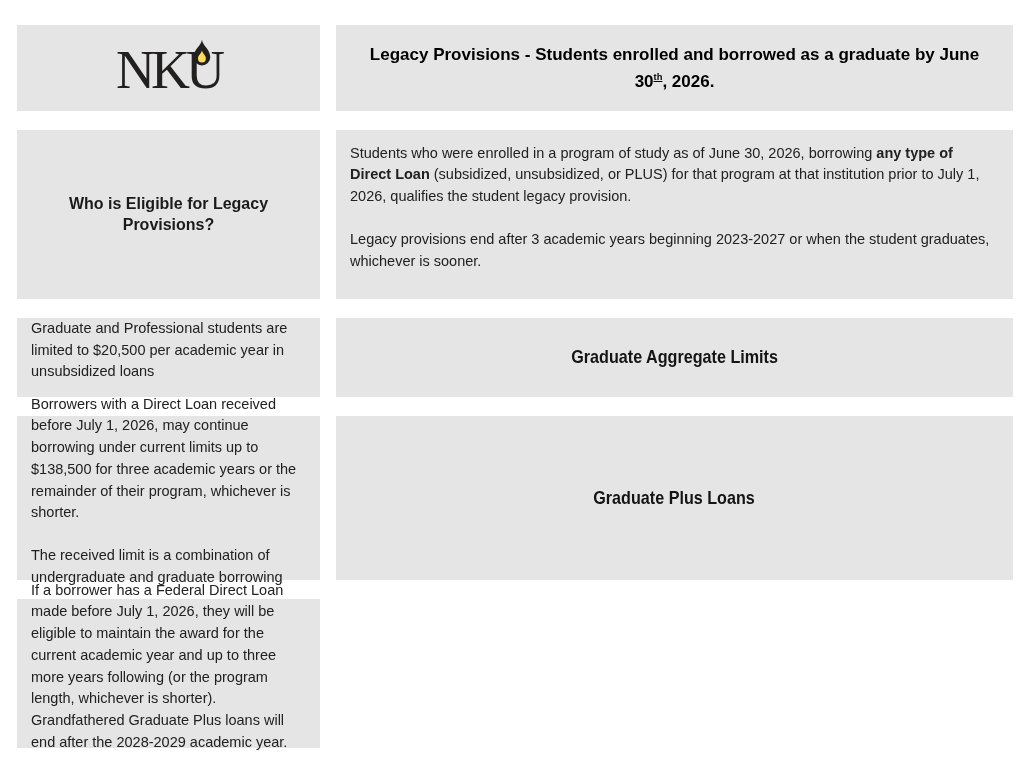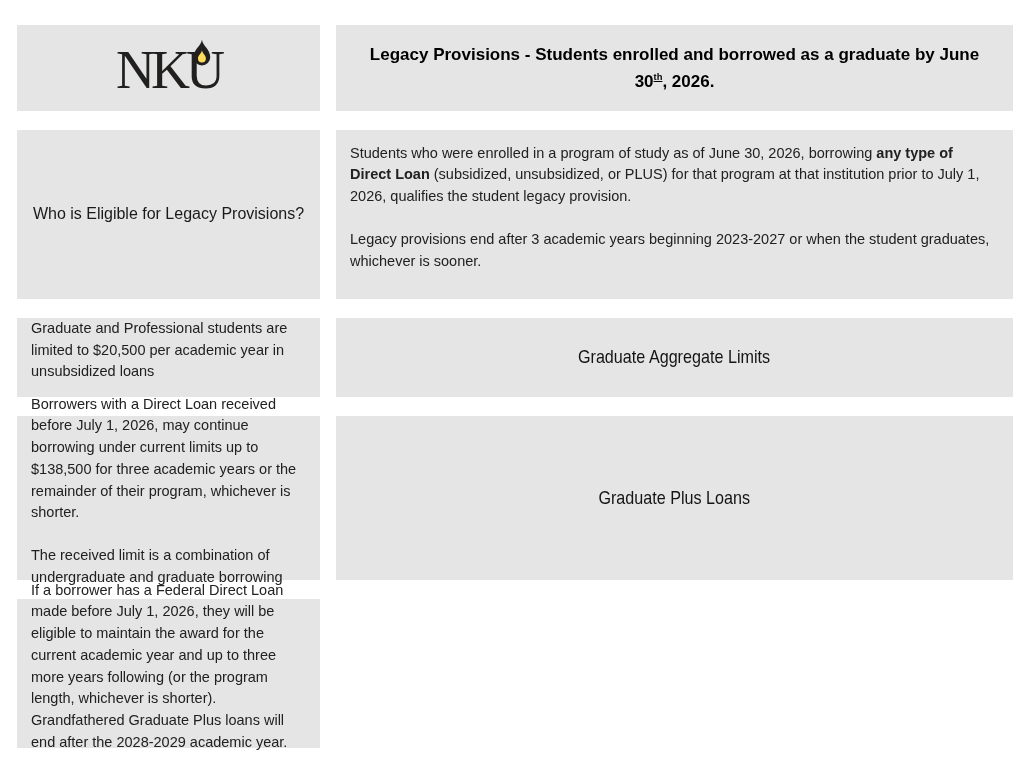--- a/index.html
+++ b/index.html
@@ -27,20 +27,21 @@
     background: #e5e5e5;
     box-sizing: border-box;
   }
   
   .label-cell {
     display: flex;
     align-items: center;
     justify-content: center;
     text-align: center;
     padding: 12px 12px;
+    font-weight: bold;
   }
   .label-plain {
     font-size: 16px;
     color: #1a1a1a;
     line-height: 1.3;
   }
   .label-condensed {
     display: inline-block;
     transform: scaleX(0.85);
     color: #141414;

